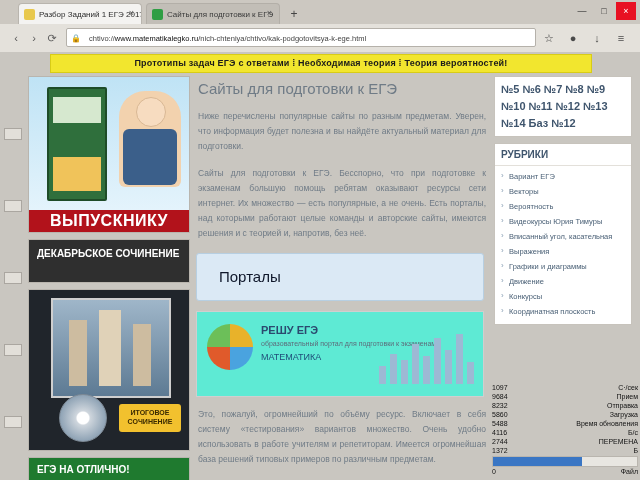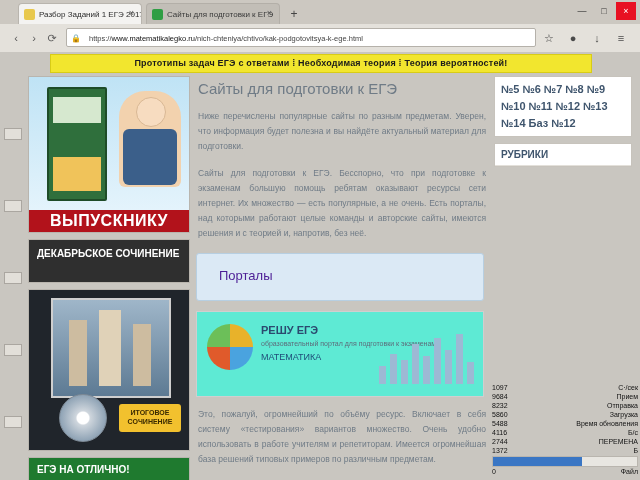--- a/index.html
+++ b/index.html
@@ -75,21 +75,21 @@
   .ad3 .badge{position:absolute;right:8px;bottom:18px;width:62px;height:28px;background:#f2c12e;border-radius:3px;font-size:7px;line-height:9px;color:#3a2a00;text-align:center;padding-top:4px;box-sizing:border-box;font-weight:bold;}
 
   .ad4{height:26px;background:#1f7a2f;}
   .ad4 .t{position:absolute;left:8px;top:6px;font-size:10px;font-weight:bold;color:#fff;}
 
   
   .article{position:absolute;left:196px;top:24px;width:290px;}
   .art-title{font-size:15px;color:#6f7b86;margin:4px 0 12px 2px;}
   .art-p{font-size:8.5px;line-height:15px;color:#6f7b86;margin:0 0 12px 2px;text-align:justify;}
   .portal-box{width:286px;height:46px;background:#dbe9f5;border:1px solid #b7cfe2;border-radius:3px;margin:6px 0 10px 0;}
-  .portal-box .pt{font-size:13px;color:#4c1d95;padding:14px 0 0 22px;}
+  .portal-box .pt{font-size:15px;color:#0f172a;padding:14px 0 0 22px;}
   .reshu{position:relative;width:286px;height:84px;background:#5eead4;border:1px solid #cfcfcf;margin-bottom:10px;overflow:hidden;}
   .reshu .logo{position:absolute;left:10px;top:12px;width:46px;height:46px;border-radius:50%;background:conic-gradient(#e8b22a 0 25%,#4aa3df 0 50%,#e05a2b 0 75%,#6cbf59 0);}
   .reshu .ttl{position:absolute;left:64px;top:12px;font-size:11px;font-weight:bold;color:#2b4a6f;}
   .reshu .sub{position:absolute;left:64px;top:28px;font-size:7px;color:#5d6b7a;}
   .reshu .subj{position:absolute;left:64px;top:40px;font-size:9px;font-weight:normal;color:#1f4e79;}
   .reshu .chart{position:absolute;right:8px;top:20px;width:96px;height:52px;}
   .reshu .chart i{position:absolute;bottom:0;width:7px;background:#9db9d4;display:block;}
   .art-link{font-size:8.5px;color:#6f7b86;margin:0 0 0 2px;}
   .art-link a{color:#2a6ebb;text-decoration:underline;}
 
@@ -136,21 +136,21 @@
         <span class="cl">×</span>
       </div>
     </div>
 
     <div class="navbar">
       <span class="nav-ico" style="left:8px">‹</span>
       <span class="nav-ico" style="left:26px">›</span>
       <span class="nav-ico" style="left:44px">⟳</span>
       <div class="urlbar">
         <span class="lock">🔒</span>
-        <span>https://</span><span class="host">www.matematikalegko.ru</span><span>/nich-chteniya/chtivo/kak-podgotovitsya-k-ege.html</span>
+        <span>chtivo://</span><span class="host">www.matematikalegko.ru</span><span>/nich-chteniya/chtivo/kak-podgotovitsya-k-ege.html</span>
       </div>
       <span class="right-ico" style="left:540px">☆</span>
       <span class="right-ico" style="left:564px">●</span>
       <span class="right-ico" style="left:588px">↓</span>
       <span class="right-ico" style="left:612px">≡</span>
     </div>
   </div>
 
   <div class="page">
 
@@ -229,20 +229,32 @@
       <p class="art-link">
         <span>Сайт</span>
         &nbsp;<a href="#">https://math-ege.sdamgia.ru</a>
       </p>
     </div>
 
     <div class="rightcol">
       <div class="ege-nums">№5 №6 №7 №8 №9 №10 №11 №12 №13 №14 Баз №12</div>
       <div class="rub">
         <h4>РУБРИКИ</h4>
+        <ul>
+          <li>Вариант ЕГЭ</li>
+          <li>Векторы</li>
+          <li>Вероятность</li>
+          <li>Видеокурсы Юрия Тимуры</li>
+          <li>Вписанный угол, касательная</li>
+          <li>Выражения</li>
+          <li>Графики и диаграммы</li>
+          <li>Движение</li>
+          <li>Конкурсы</li>
+          <li>Координатная плоскость</li>
+        </ul>
       </div>
     </div>
 
     <div class="stats">
       <div class="row">
         <span>1097</span>
         <span>С·/сек</span>
       </div>
       <div class="row">
         <span>9684</span>

